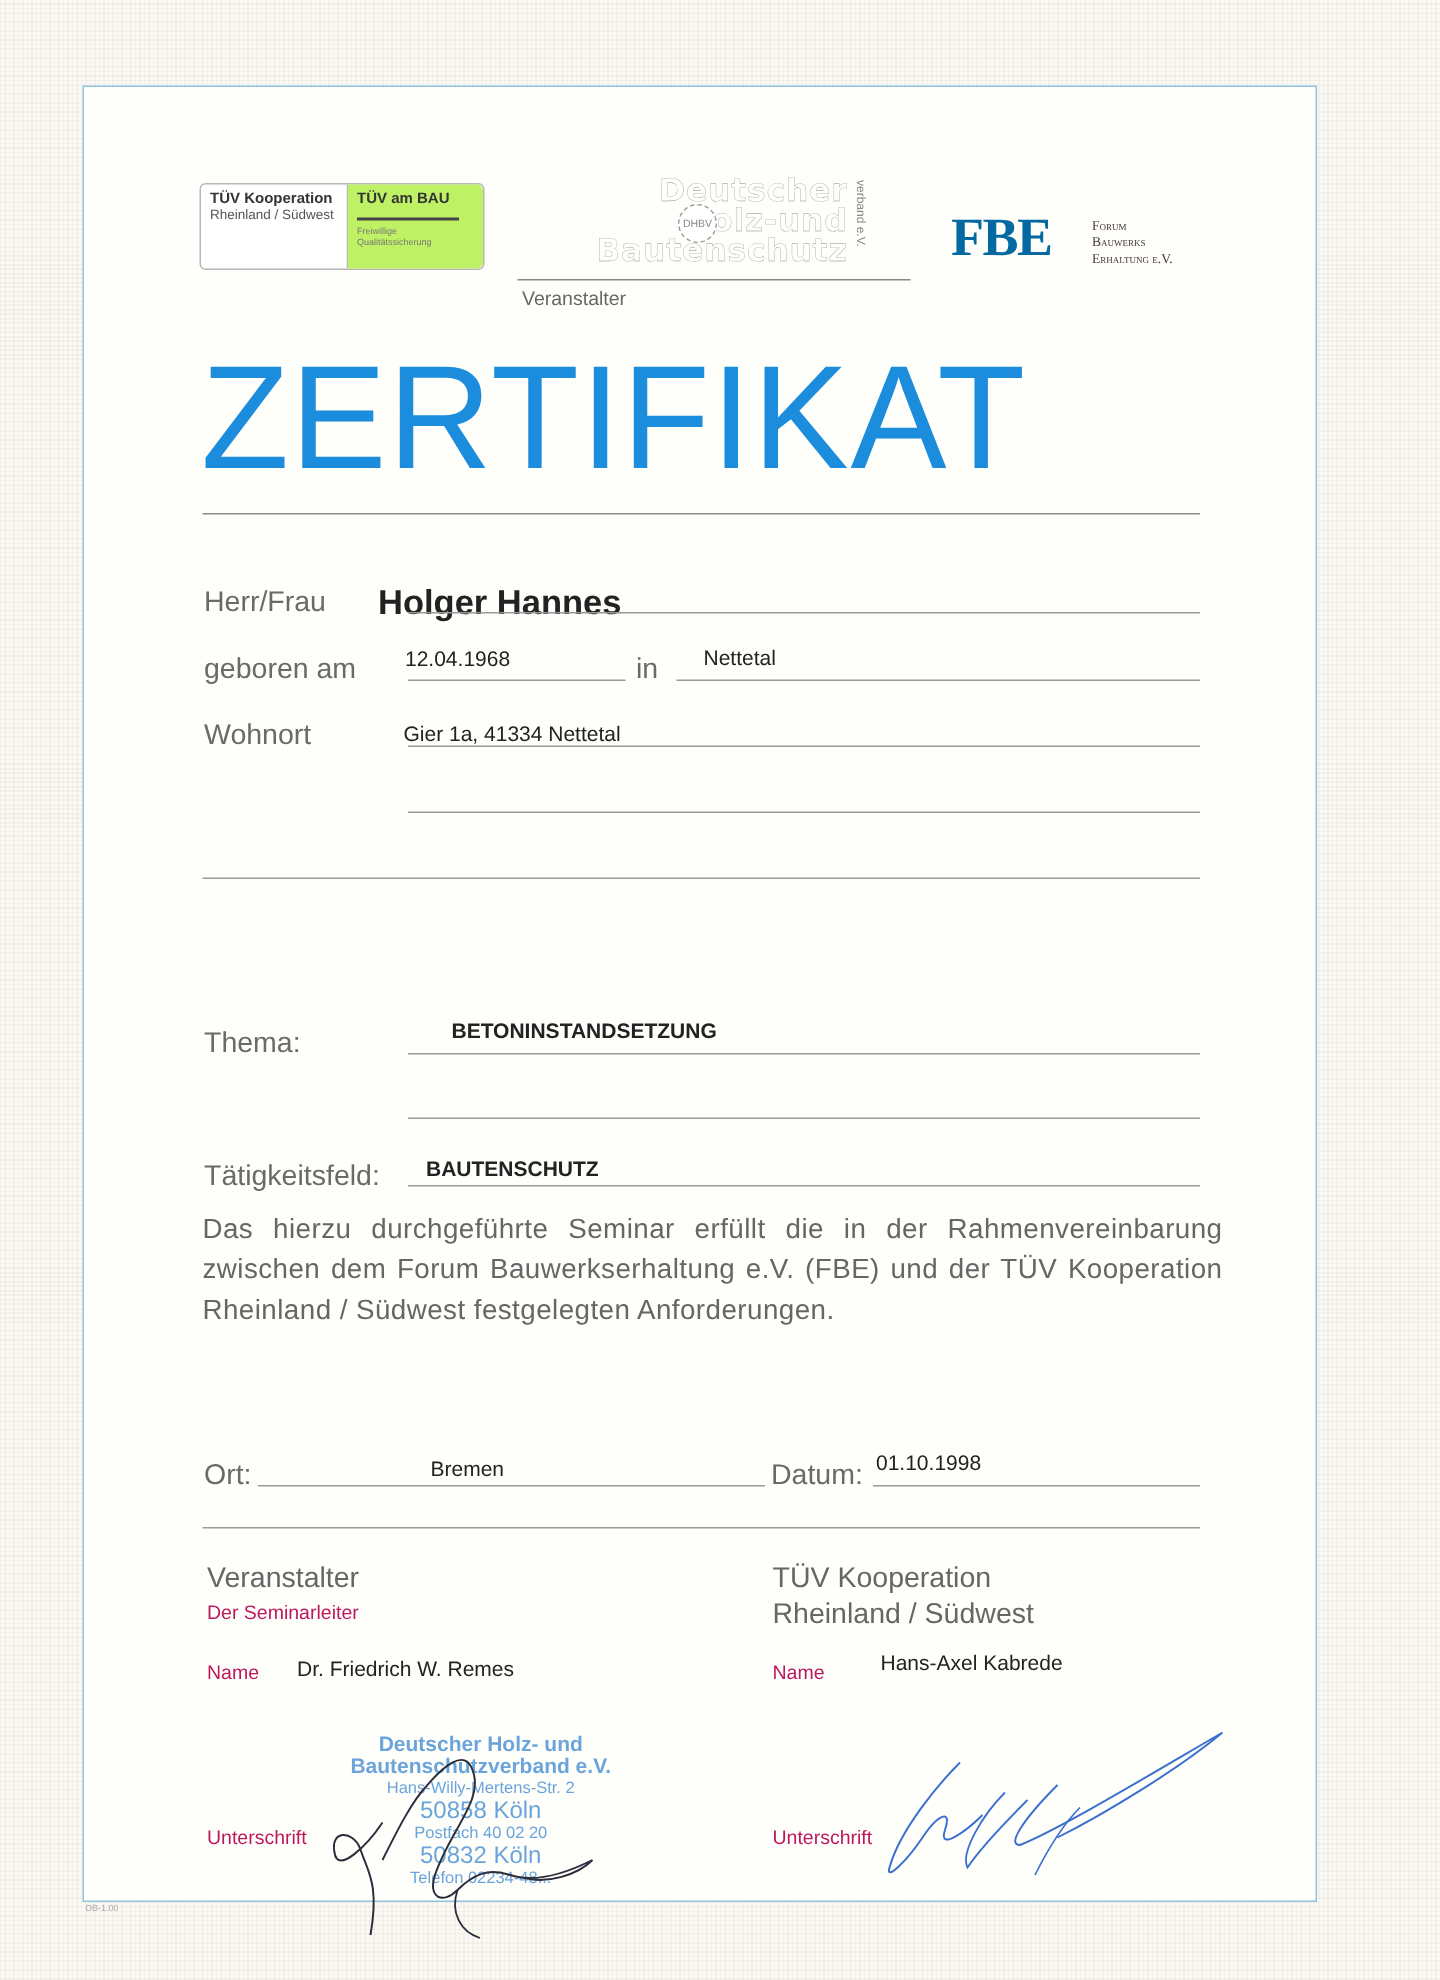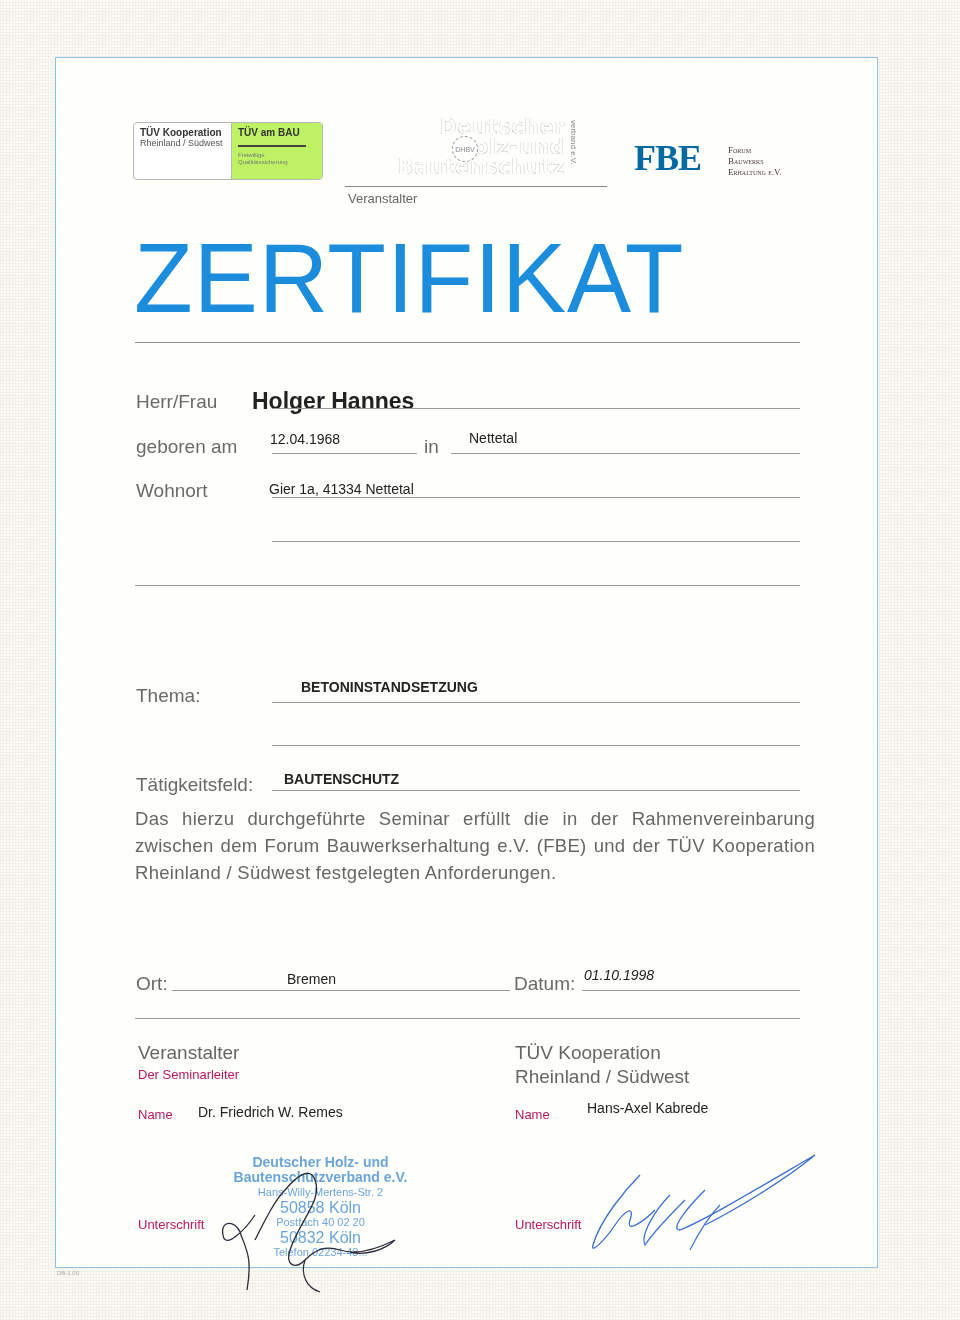--- a/index.html
+++ b/index.html
@@ -161,21 +161,21 @@
   <div class="label" style="left:136px;top:774px;">Tätigkeitsfeld:</div>
   <div class="value bold" style="left:284px;top:771px;">BAUTENSCHUTZ</div>
   <div class="rule" style="left:272px;top:790px;width:528px;"></div>
 
   <div class="abs para">Das hierzu durchgeführte Seminar erfüllt die in der Rahmenvereinbarung zwischen dem Forum Bauwerkserhaltung e.V. (FBE) und der TÜV Kooperation Rheinland / Südwest festgelegten Anforderungen.</div>
 
   <div class="label" style="left:136px;top:973px;">Ort:</div>
   <div class="value" style="left:263px;top:971px;margin-left:24px;">Bremen</div>
   <div class="rule" style="left:172px;top:990px;width:338px;"></div>
   <div class="label" style="left:514px;top:973px;">Datum:</div>
-  <div class="value" style="left:584px;top:967px;font-style:italic;">01.10.1998</div>
+  <div class="value" style="left:584px;top:967px;">01.10.1998</div>
   <div class="rule" style="left:582px;top:990px;width:218px;"></div>
   <div class="rule" style="left:135px;top:1018px;width:665px;"></div>
 
   <div class="sig-block-title" style="left:138px;top:1041px;">Veranstalter</div>
   <div class="small" style="left:138px;top:1067px;">Der Seminarleiter</div>
   <div class="small" style="left:138px;top:1107px;">Name</div>
   <div class="value" style="left:198px;top:1104px;">Dr. Friedrich W. Remes</div>
   <div class="small" style="left:138px;top:1217px;">Unterschrift</div>
 
   <div class="sig-block-title" style="left:515px;top:1041px;">TÜV Kooperation</div>

